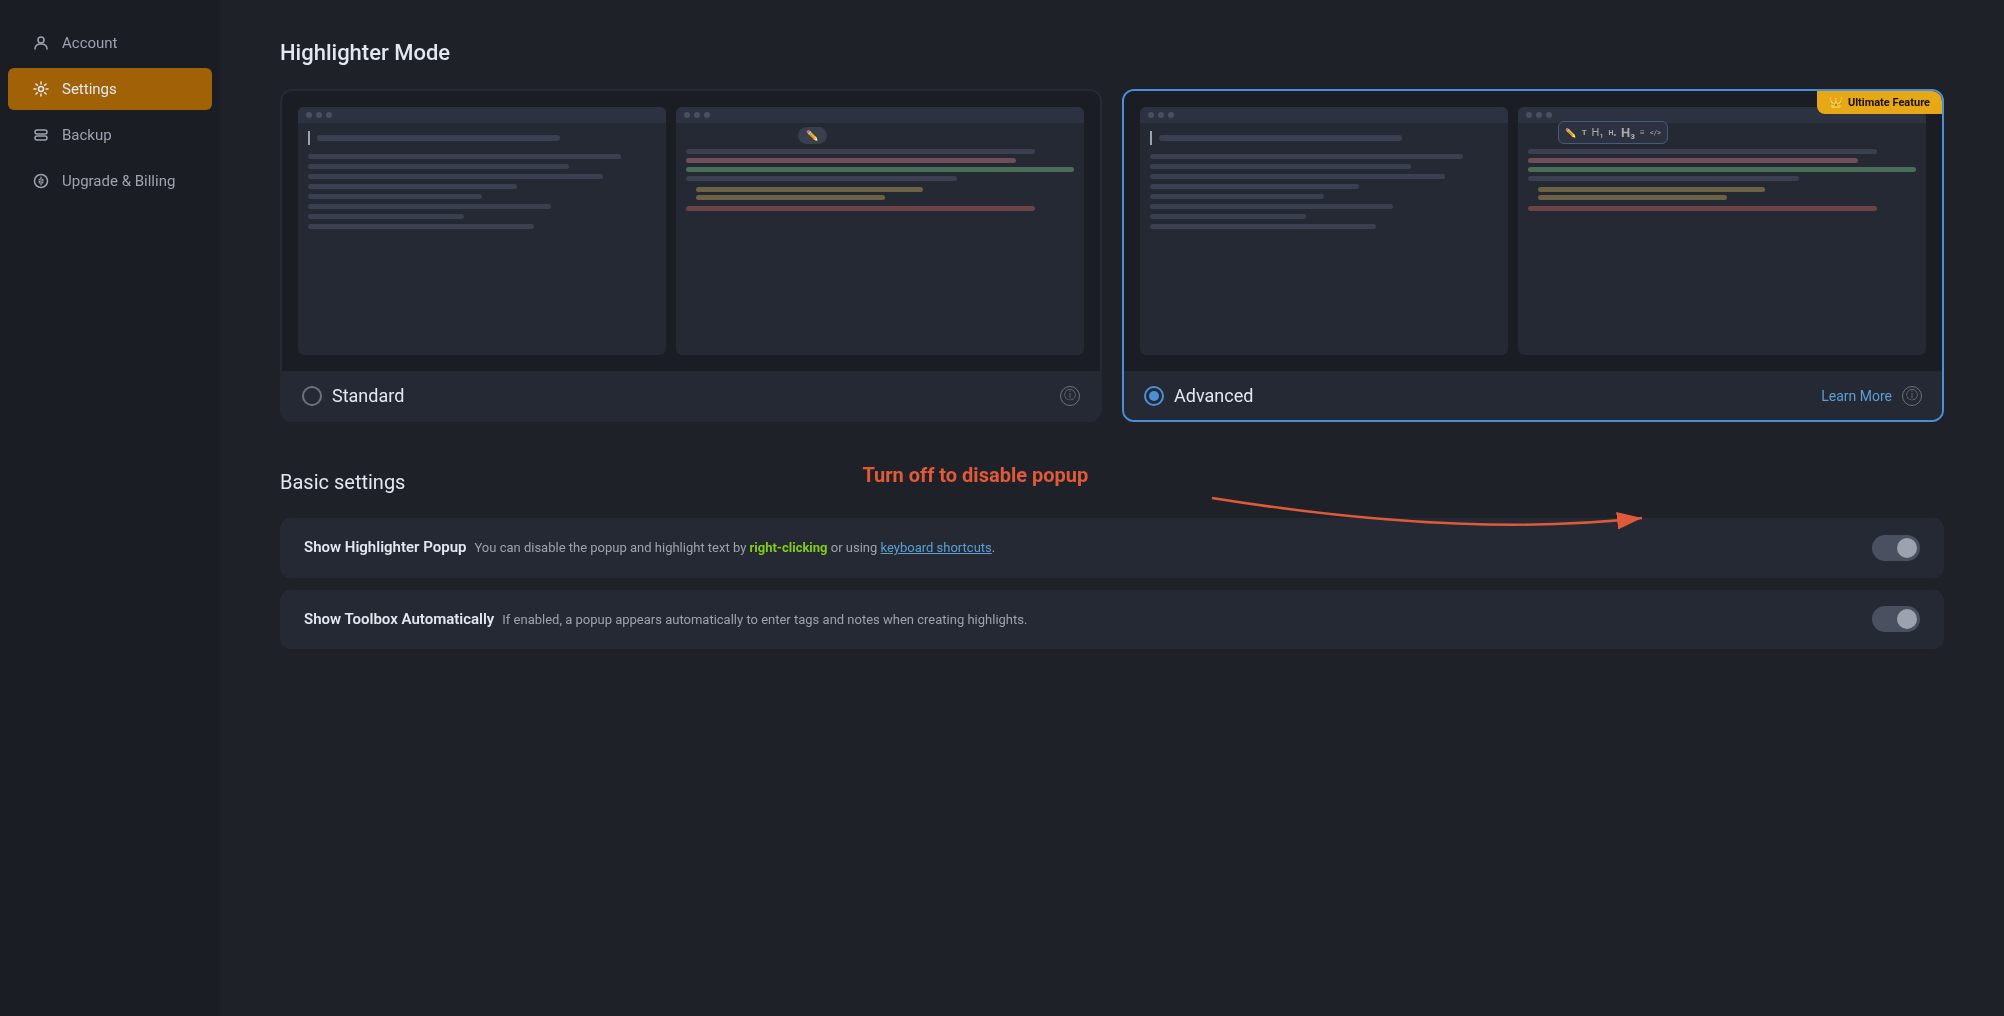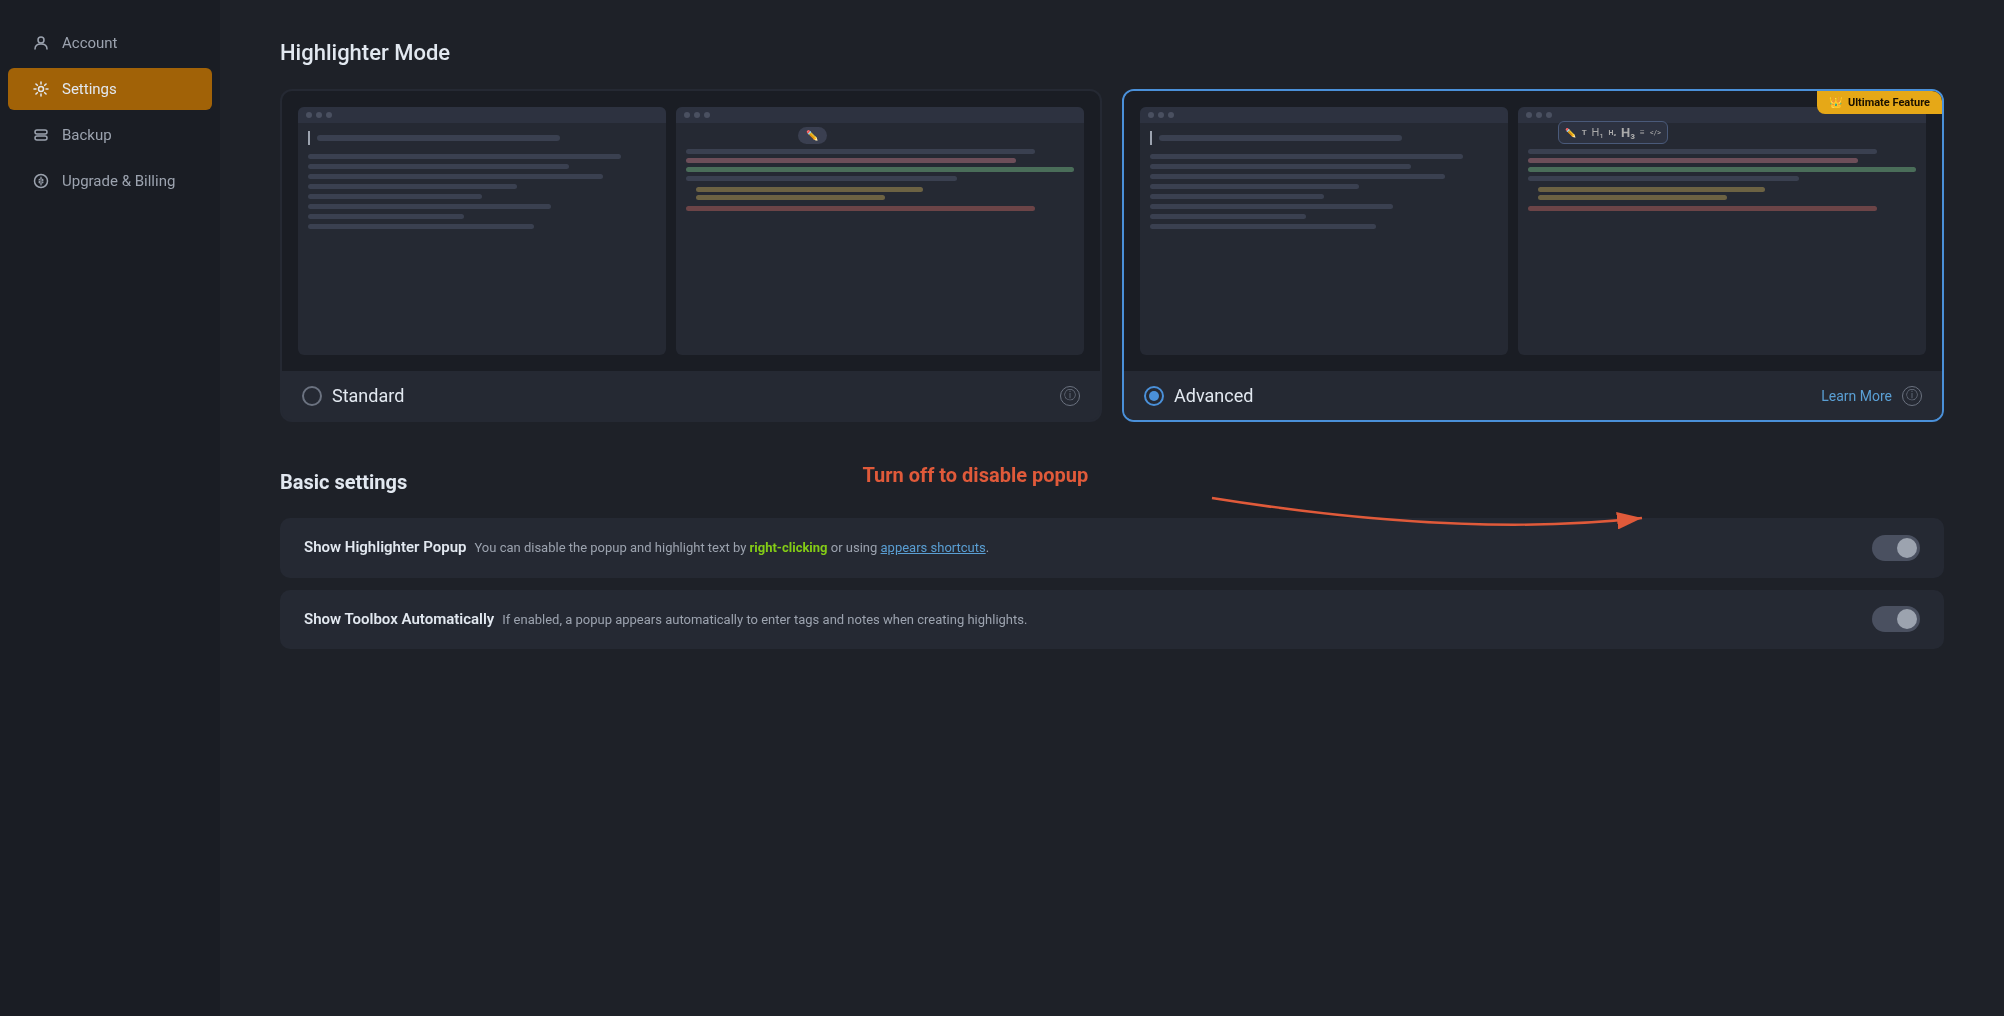--- a/index.html
+++ b/index.html
@@ -214,21 +214,21 @@
 
     .footer-right {
       display: flex;
       align-items: center;
       gap: 10px;
     }
 
     
     .basic-settings-title {
       font-size: 20px;
-      font-weight: 700;
+      font-weight: 400;
       color: #e2e8f0;
       margin-bottom: 24px;
     }
 
     .setting-row {
       background: #252933;
       border-radius: 10px;
       padding: 20px 24px;
       margin-bottom: 12px;
       display: flex;
@@ -482,21 +482,21 @@
         <marker id="arrowhead" markerWidth="10" markerHeight="7" refX="10" refY="3.5" orient="auto">
           <polygon points="0 0, 10 3.5, 0 7" fill="#e05a3a"></polygon>
         </marker>
       </defs>
       <path d="M 350 20 Q 600 60 780 40" stroke="#e05a3a" stroke-width="2.5" fill="none" marker-end="url(#arrowhead)"></path>
     </svg>
 
     <div class="setting-row">
       <span class="setting-name">Show Highlighter Popup</span>
       <span class="setting-desc">
-        You can disable the popup and highlight text by <strong>right-clicking</strong> or using <a>appears shortcuts</a>.
+        You can disable the popup and highlight text by <strong>right-clicking</strong> or using <a>keyboard shortcuts</a>.
       </span>
       <div class="toggle">
         <div class="toggle-knob"></div>
       </div>
     </div>
 
     <div class="setting-row">
       <span class="setting-name">Show Toolbox Automatically</span>
       <span class="setting-desc">If enabled, a popup appears automatically to enter tags and notes when creating highlights.</span>
       <div class="toggle">

